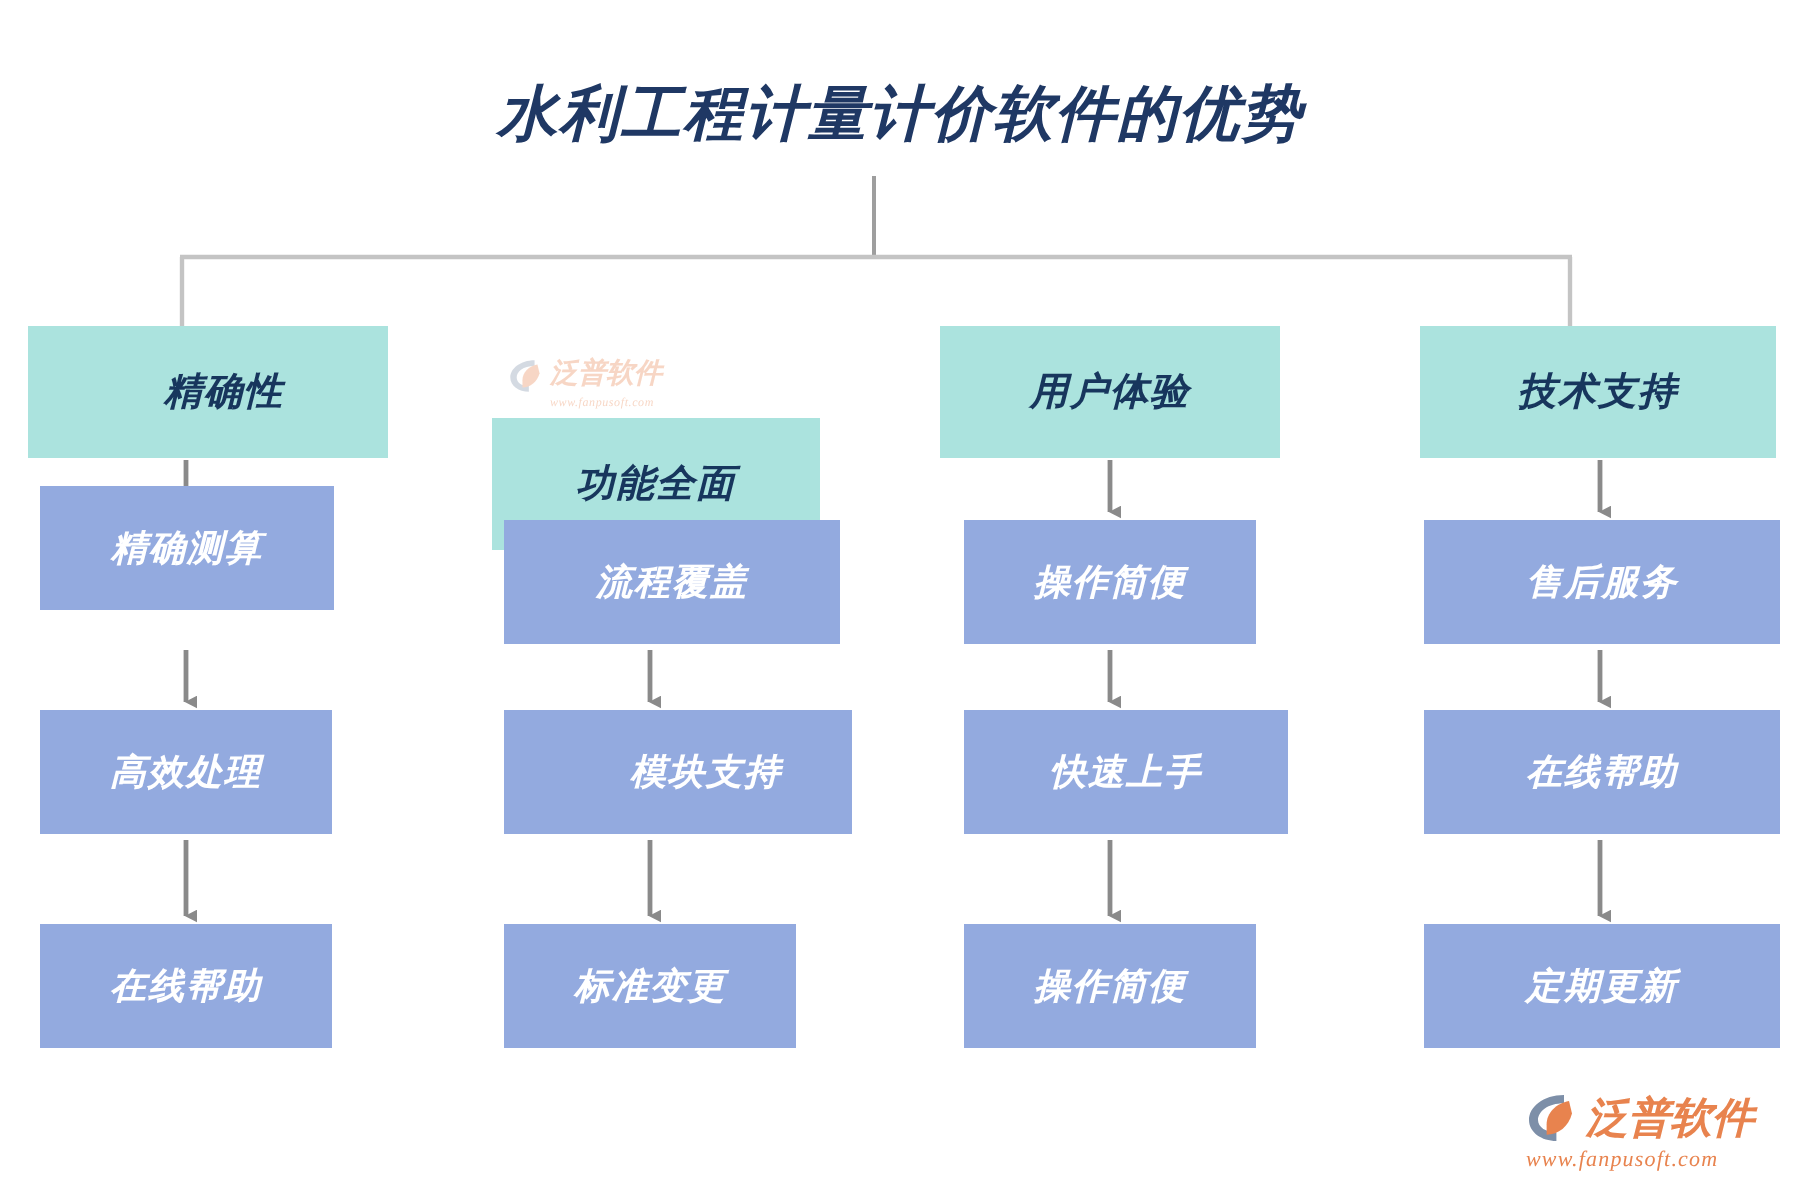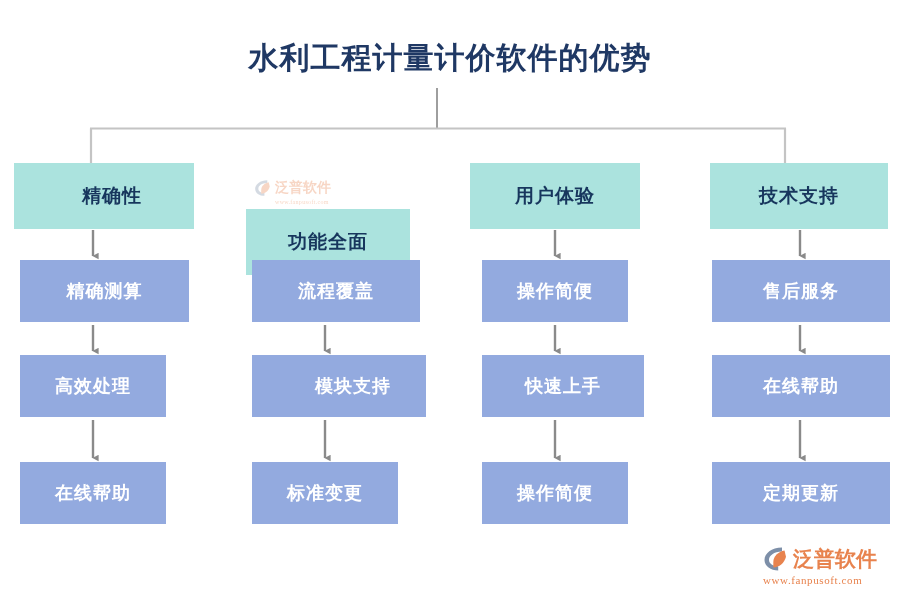--- a/index.html
+++ b/index.html
@@ -12,20 +12,21 @@
     background: #ffffff;
     font-family: "Liberation Serif", "DejaVu Serif", serif;
     overflow: hidden;
     position: relative;
   }
 
   #stage {
     position: relative;
     width: 900px;
     height: 600px;
+    font-style: italic;
   }
 
   
   .title {
     position: absolute;
     left: 0;
     top: 38px;
     width: 900px;
     text-align: center;
     font-size: 30px;
@@ -190,21 +191,21 @@
     <line x1="555" y1="325" x2="555" y2="351" stroke="#8a8a8a" stroke-width="2.4" marker-end="url(#arrowhead)"></line>
     <line x1="555" y1="420" x2="555" y2="458" stroke="#8a8a8a" stroke-width="2.4" marker-end="url(#arrowhead)"></line>
 
     <line x1="800" y1="230" x2="800" y2="256" stroke="#8a8a8a" stroke-width="2.4" marker-end="url(#arrowhead)"></line>
     <line x1="800" y1="325" x2="800" y2="351" stroke="#8a8a8a" stroke-width="2.4" marker-end="url(#arrowhead)"></line>
     <line x1="800" y1="420" x2="800" y2="458" stroke="#8a8a8a" stroke-width="2.4" marker-end="url(#arrowhead)"></line>
   </svg>
 
   <div class="column" style="left:0;">
     <div class="head-box" style="left:14px; width:164px;padding-left:16px;">精确性</div>
-    <div class="node-box" style="left:20px; top:97px; width:169px;">精确测算</div>
+    <div class="node-box" style="left:20px; top:80px; width:147px;">精确测算</div>
     <div class="node-box" style="left:20px; top:192px; width:146px;">高效处理</div>
     <div class="node-box" style="left:20px; top:299px; width:146px;">在线帮助</div>
   </div>
 
   <div class="column" style="left:0;">
     <div class="head-box" style="left:246px; width:164px;margin-top:46px;">功能全面</div>
     <div class="node-box" style="left:252px; top:97px; width:168px;">流程覆盖</div>
     <div class="node-box" style="left:252px; top:192px; width:146px;padding-left:28px;">模块支持</div>
     <div class="node-box" style="left:252px; top:299px; width:146px;">标准变更</div>
   </div>

